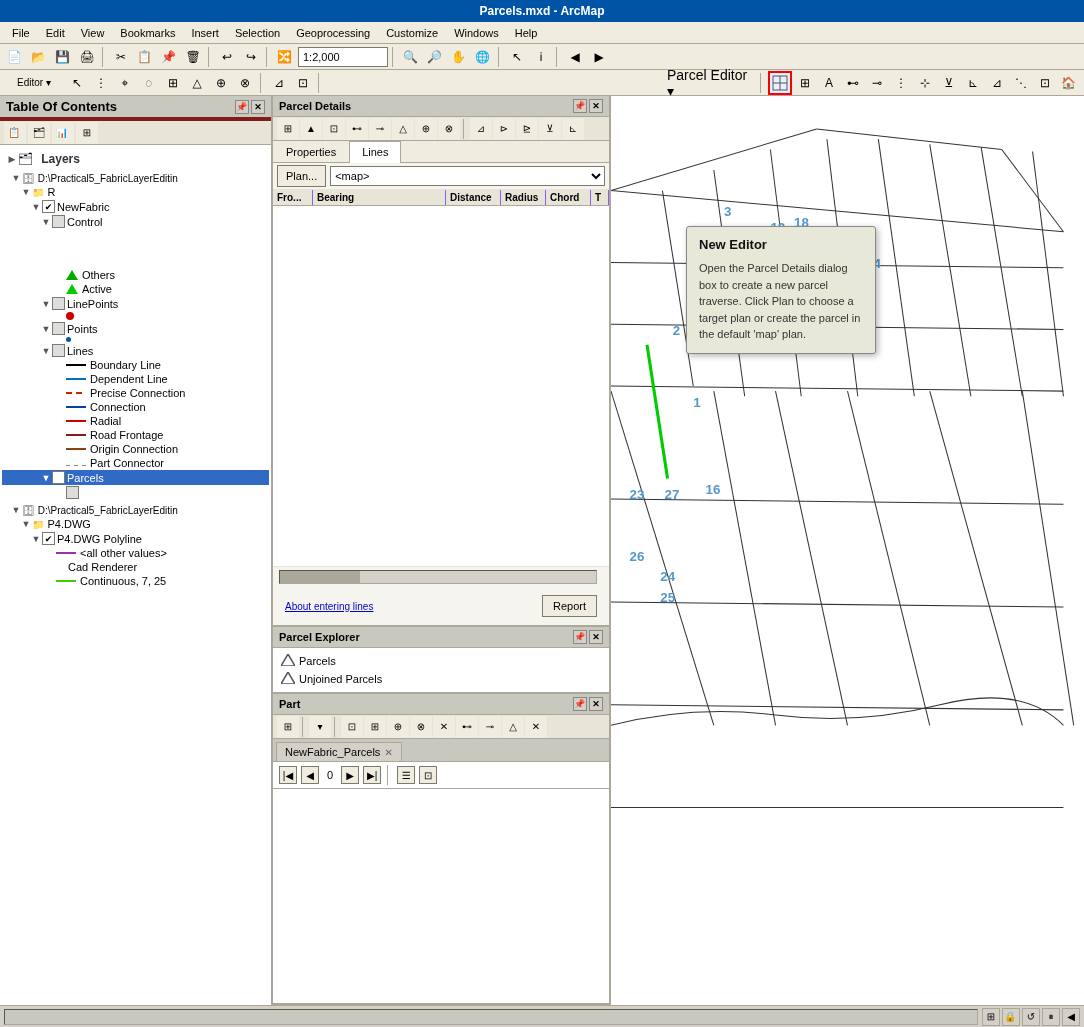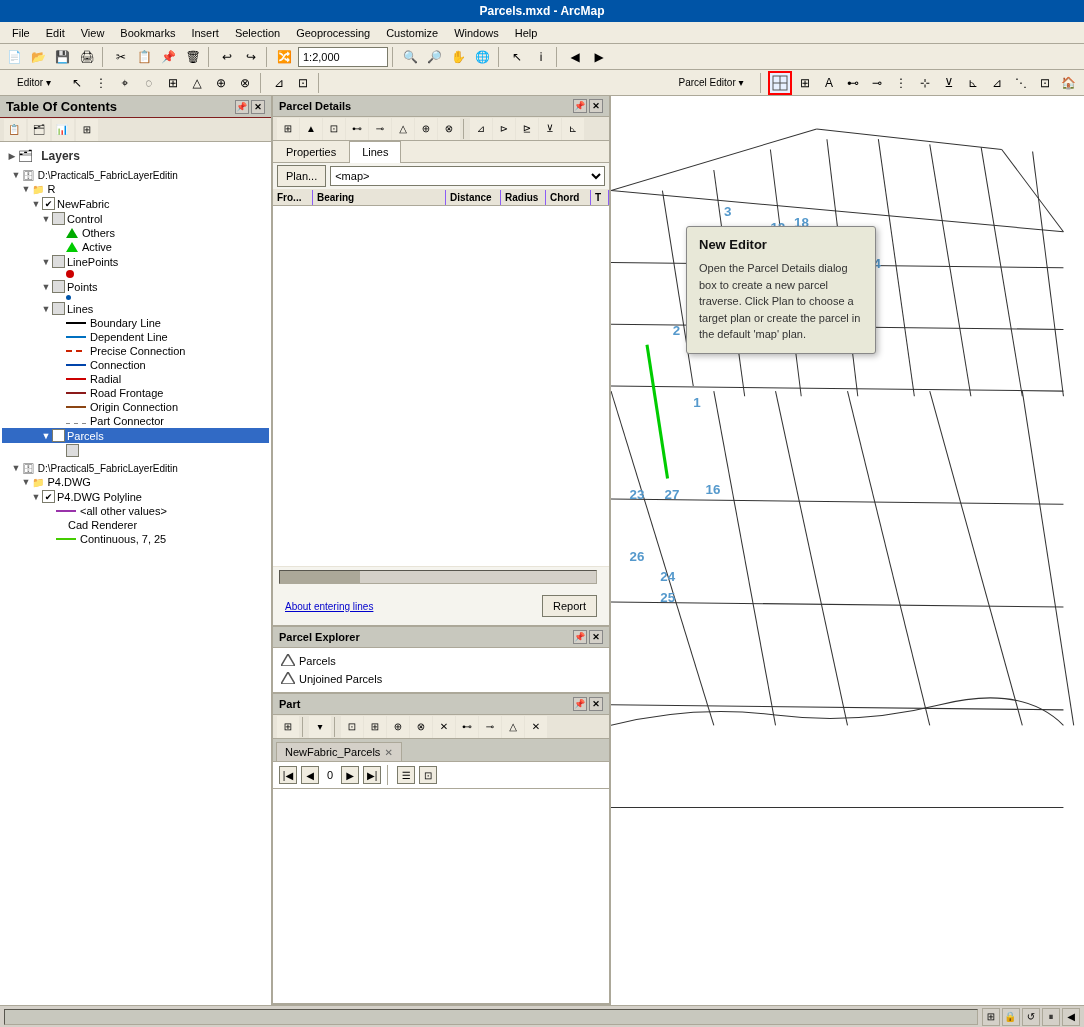--- a/index.html
+++ b/index.html
@@ -19,21 +19,21 @@
     .toolbar-input { height: 20px; border: 1px solid #7b7b6b; background: white; padding: 0 4px; font-size: 11px; width: 90px; }
 
     
     .editor-toolbar { height: 26px; background: #f0ece0; display: flex; align-items: center; padding: 2px 4px; border-bottom: 1px solid #aca899; gap: 2px; }
 
     
     .main-area { display: flex; height: calc(1027px - 22px - 22px - 26px - 26px - 22px); }
 
     
     .left-panel { width: 273px; background: #f5f4ee; border-right: 2px solid #aca899; display: flex; flex-direction: column; overflow: hidden; }
-    .panel-title { background: #c8c8be; padding: 3px 6px; font-size: 11px; font-weight: bold; display: flex; align-items: center; justify-content: space-between; border-bottom: 1px solid #7f1d1d; }
+    .panel-title { background: #c8c8be; padding: 3px 6px; font-size: 11px; font-weight: bold; display: flex; align-items: center; justify-content: space-between; border-bottom: 4px solid #7f1d1d; }
     .panel-title-text { font-size: 13px; font-weight: bold; }
     .toc-toolbar { height: 24px; background: #e8e4d8; display: flex; align-items: center; padding: 2px 4px; border-bottom: 1px solid #aca899; gap: 2px; }
     .toc-content { flex: 1; overflow-y: auto; overflow-x: hidden; background: white; padding: 2px; }
 
     .tree-item { display: flex; align-items: center; padding: 1px 0; white-space: nowrap; cursor: pointer; }
     .tree-item.selected { background: #316ac5; color: white; }
     .expand-icon { width: 12px; height: 12px; display: inline-flex; align-items: center; justify-content: center; font-size: 9px; color: #555; cursor: pointer; }
     .check-box { width: 13px; height: 13px; border: 1px solid #7b7b6b; background: white; display: inline-flex; align-items: center; justify-content: center; font-size: 9px; margin-right: 2px; }
     .check-box.checked { background: white; }
     .layer-label { font-size: 11px; }
@@ -160,21 +160,21 @@
   <div class="toolbar-btn">◌</div>
   <div class="toolbar-btn">⊞</div>
   <div class="toolbar-btn">△</div>
   <div class="toolbar-btn">⊕</div>
   <div class="toolbar-btn">⊗</div>
   <div class="toolbar-separator"></div>
   <div class="toolbar-btn">⊿</div>
   <div class="toolbar-btn">⊡</div>
   <div class="toolbar-separator"></div>
   <div style="flex:1"></div>
-  <div class="toolbar-btn" style="width:90px; font-size:10px;">Parcel Editor ▾</div>
+  <div class="toolbar-btn" style="width:90px; font-size:14px;">Parcel Editor ▾</div>
   <div class="toolbar-separator"></div>
   <div class="toolbar-btn btn-highlight" style="width:24px; height:24px;">
     <svg width="16" height="16" viewBox="0 0 16 16">
         <rect x="1" y="1" width="14" height="14" fill="none" stroke="#555" stroke-width="1"></rect>
         <line x1="8" y1="1" x2="8" y2="15" stroke="#555" stroke-width="1"></line>
         <line x1="1" y1="8" x2="15" y2="8" stroke="#555" stroke-width="1"></line>
       </svg>
   </div>
   <div class="toolbar-btn">⊞</div>
   <div class="toolbar-btn">A</div>
@@ -231,21 +231,21 @@
         <div class="check-box checked">✔</div>
         <span class="layer-label">NewFabric</span>
       </div>
 
       <div class="tree-item" style="padding-left: 38px;">
         <span class="expand-icon">▼</span>
         <div class="check-box" style="background:#ddd;"></div>
         <span class="layer-label">Control</span>
       </div>
 
-      <div class="tree-item" style="padding-left: 52px;">
+      <div class="tree-item" style="padding-left: 52px; margin-top: 39px;">
         <span class="expand-icon" style="width:12px;"></span>
         <span style="display:inline-block; width:0; height:0; border-left:6px solid transparent; border-right:6px solid transparent; border-bottom:10px solid #00aa00; margin-right:4px;"></span>
         <span class="layer-label">Others</span>
       </div>
 
       <div class="tree-item" style="padding-left: 52px;">
         <span class="expand-icon" style="width:12px;"></span>
         <span style="display:inline-block; width:0; height:0; border-left:6px solid transparent; border-right:6px solid transparent; border-bottom:10px solid #00cc00; margin-right:4px;"></span>
         <span class="layer-label">Active</span>
       </div>

